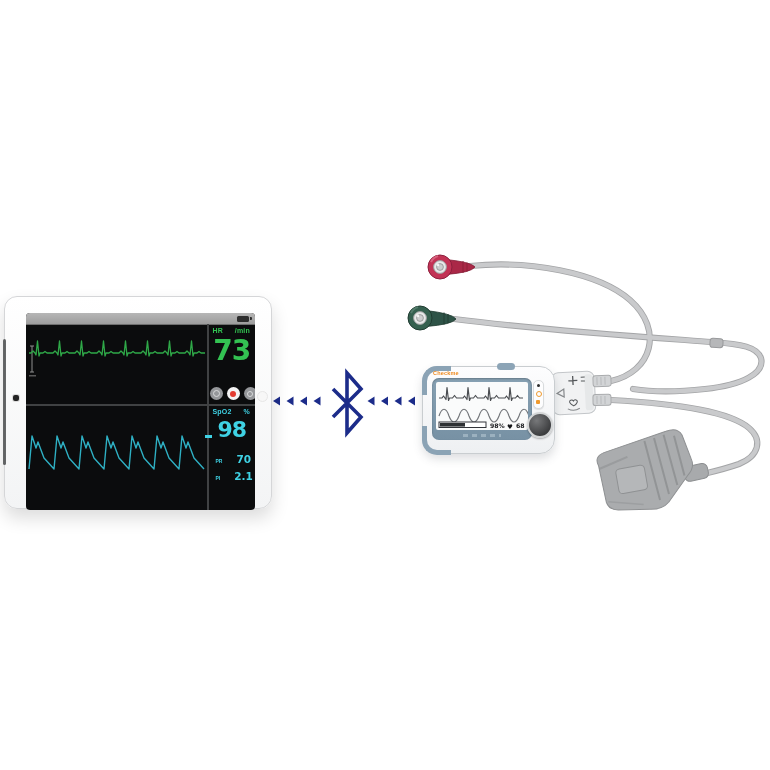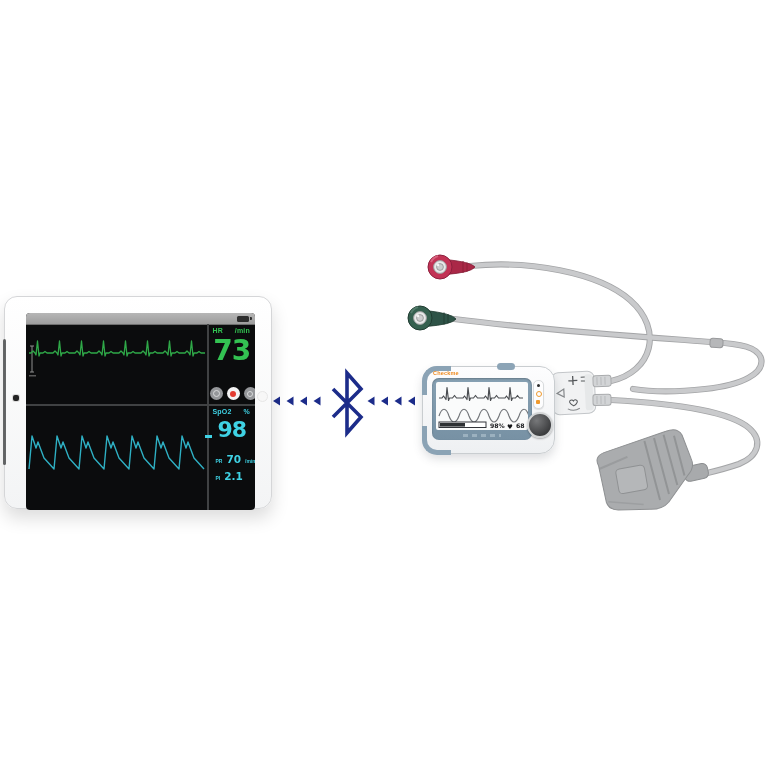--- a/index.html
+++ b/index.html
@@ -29,21 +29,21 @@
   .bigval{position:absolute;width:100%;text-align:center;font-weight:bold;font-family:"DejaVu Sans",sans-serif;letter-spacing:-1px}
   .hr-val{top:10px;font-size:28px;color:#33c252}
   .spo2-val{top:93px;font-size:22px;color:#3fd2e4}
   .btnrow{position:absolute;left:1px;top:63px;display:flex;gap:4px}
   .tbtn{width:13px;height:13px;border-radius:50%;position:relative}
   .tbtn.gray{background:#95979a}
   .tbtn.white{background:#f3f3f3}
   .tbtn .ring{position:absolute;inset:3px;border:1.6px solid #d9dadb;border-radius:50%}
   .tbtn .sq{position:absolute;inset:3.5px;border:1.6px solid #d9dadb;border-radius:3px}
   .tbtn .dot{position:absolute;inset:3.5px;background:#e23b30;border-radius:50%}
-  .mrow{position:absolute;left:7px;display:flex;align-items:baseline;gap:4px;color:#3fd2e4}
+  .mrow{position:absolute;left:7px;display:flex;align-items:baseline;gap:14px;color:#3fd2e4}
   .mrow.pr{top:129px}.mrow.pi{top:146px}
   .mlab{font-size:5px;font-weight:bold}
   .mval{font-size:10.5px;font-weight:bold;font-family:"DejaVu Sans",sans-serif}
   .munit{font-size:5px;font-weight:bold}
 
   
   .device{position:absolute;left:422px;top:366px;width:131px;height:86px;z-index:2;
     background:linear-gradient(180deg,#fdfdfe,#eef0f2);border:1.5px solid #c9cdd0;border-radius:15px;
     box-shadow:0 5px 10px rgba(70,80,90,.18)}
   .topbtn{position:absolute;left:74px;top:-4.5px;width:18px;height:7px;border-radius:3.5px;background:#8ca4b6;z-index:-1}

